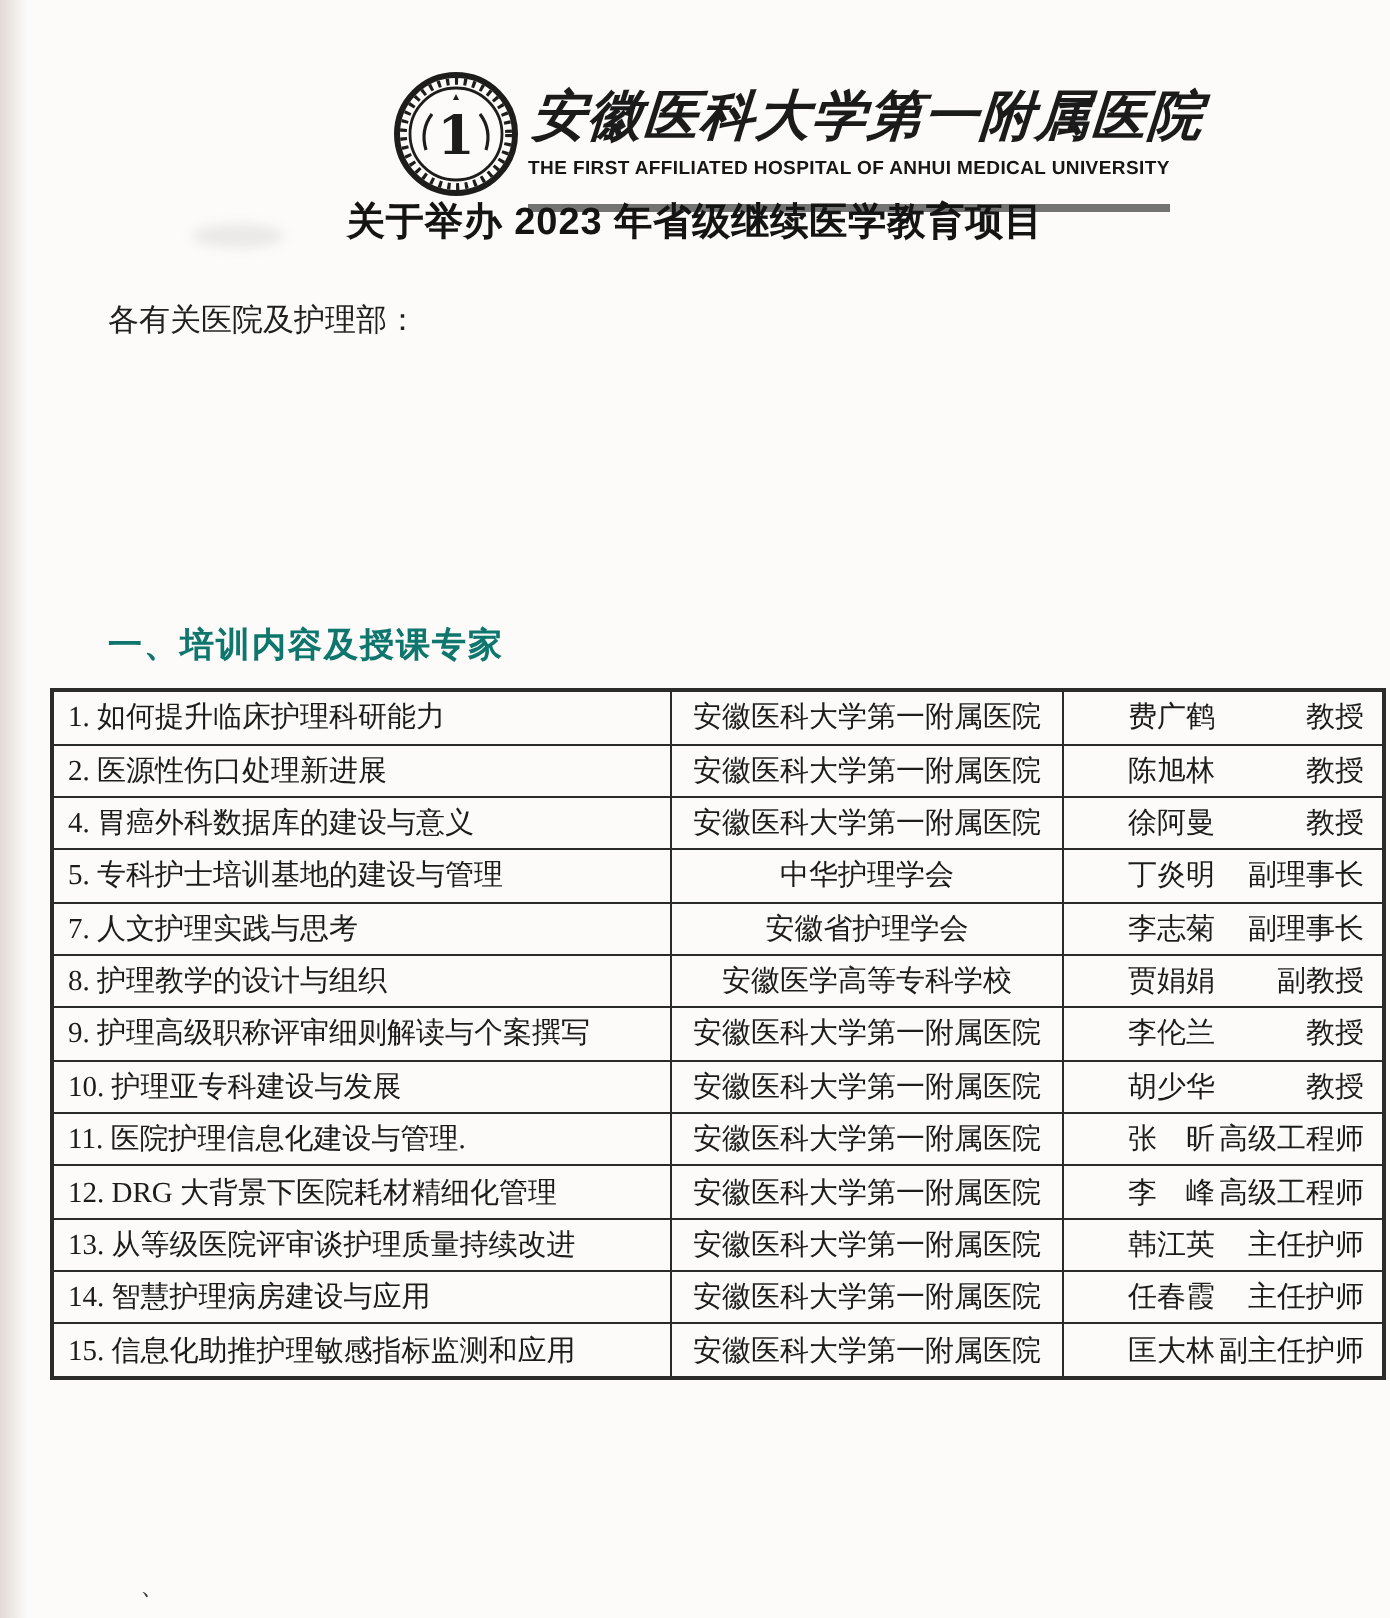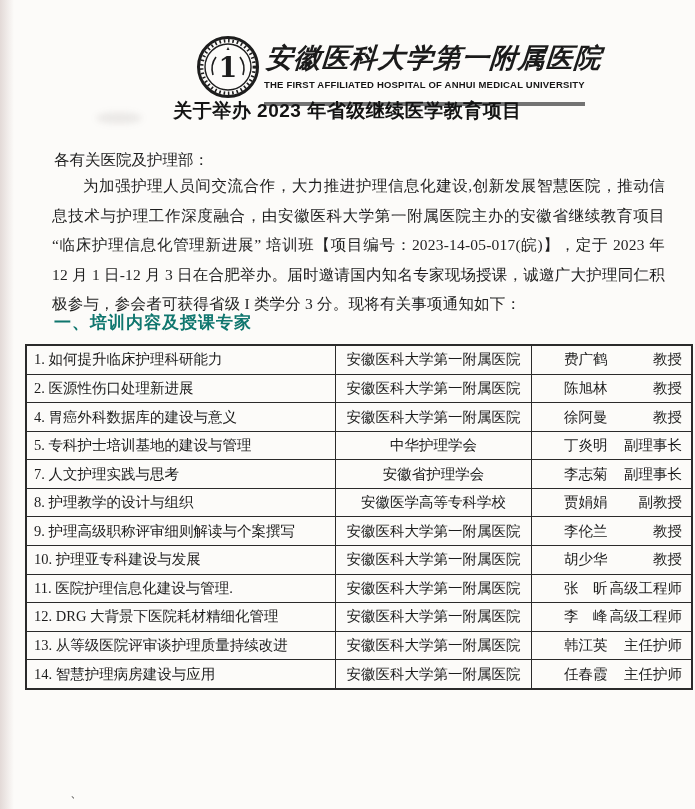--- a/index.html
+++ b/index.html
@@ -97,21 +97,20 @@
     <text x="32" y="42" text-anchor="middle" font-family="'DejaVu Serif',serif" font-size="27" font-weight="bold" fill="#1d1d1d">1</text>
     <path d="M32,12 l1.5,3 l-3,0 z" fill="#1d1d1d"></path>
   </svg>
 
   <div class="cn-name">安徽医科大学第一附属医院</div>
   <div class="en-name">THE FIRST AFFILIATED HOSPITAL OF ANHUI MEDICAL UNIVERSITY</div>
 
   <div class="title1">关于举办 2023 年省级继续医学教育项目</div>
 
   <div class="salutation">各有关医院及护理部：</div>
-  <div class="paragraph">为加强护理人员间交流合作，大力推进护理信息化建设,创新发展智慧医院，推动信息技术与护理工作深度融合，由安徽医科大学第一附属医院主办的安徽省继续教育项目 “临床护理信息化管理新进展” 培训班【项目编号：2023-14-05-017(皖)】，定于 2023 年 12 月 1 日-12 月 3 日在合肥举办。届时邀请国内知名专家现场授课，诚邀广大护理同仁积极参与，参会者可获得省级 I 类学分 3 分。现将有关事项通知如下：</div>
   <div class="section-heading">一、培训内容及授课专家</div>
 
   <table class="training">
     <tbody>
         <tr>
       <td class="col-topic">1. 如何提升临床护理科研能力</td>
       <td class="col-org">安徽医科大学第一附属医院</td>
       <td class="col-person">
         <div class="person-wrap">
           <span class="person-name">费广鹤</span>
@@ -222,17 +221,27 @@
         <tr>
       <td class="col-topic">14. 智慧护理病房建设与应用</td>
       <td class="col-org">安徽医科大学第一附属医院</td>
       <td class="col-person">
         <div class="person-wrap">
           <span class="person-name">任春霞</span>
           <span class="person-title">主任护师</span>
         </div>
       </td>
     </tr>
+        <tr>
+      <td class="col-topic">15. 信息化助推护理敏感指标监测和应用</td>
+      <td class="col-org">安徽医科大学第一附属医院</td>
+      <td class="col-person">
+        <div class="person-wrap">
+          <span class="person-name">匡大林</span>
+          <span class="person-title">副主任护师</span>
+        </div>
+      </td>
+    </tr>
       </tbody>
   </table>
 
   <div class="stray-mark">、</div>
 </div>
 
 </body></html>

